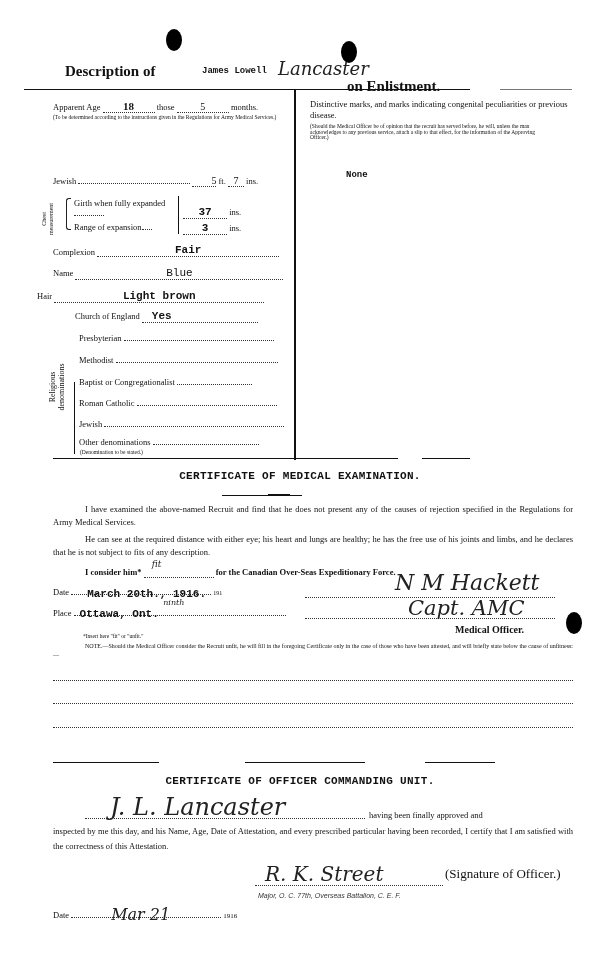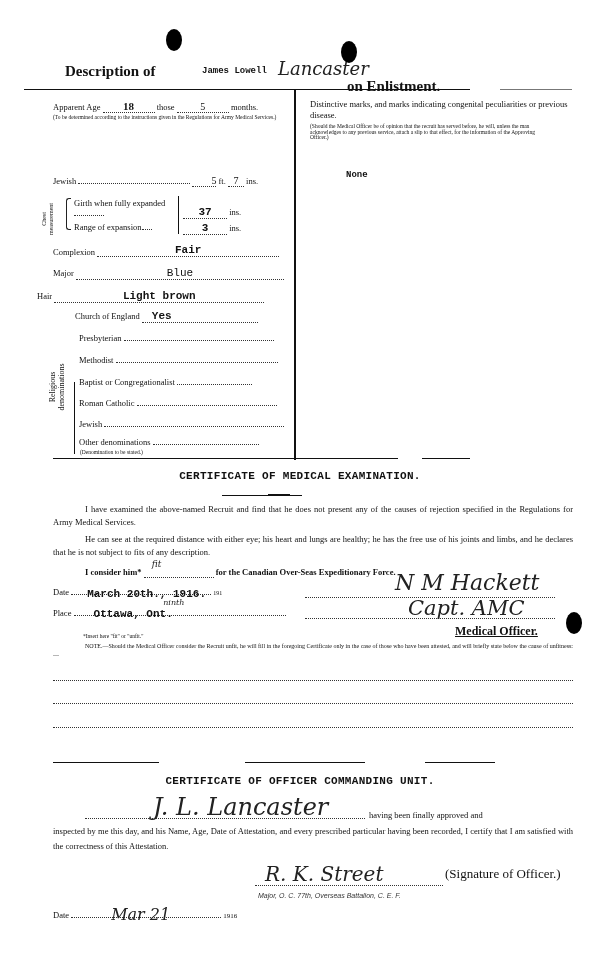--- a/index.html
+++ b/index.html
@@ -72,21 +72,21 @@
 <div class="row" style="left:183px; top:222px;">
   <span class="dots" style="display:inline-block; width:44px; text-align:center;"><span class="typed">3</span></span>
   <span>ins.</span>
 </div>
 
 <div class="row" style="left:53px; top:244px; width:236px;">
   <span>Complexion</span>
   <span class="dots" style="display:inline-block; width:182px; text-align:center; vertical-align:bottom;"><span class="typed">Fair</span></span>
 </div>
 <div class="row" style="left:53px; top:267px;">
-  <span>Major</span>
+  <span>Name</span>
   <span class="dots" style="display:inline-block; width:208px; text-align:center;"><span class="typed" style="font-weight:normal;">Blue</span></span>
 </div>
 <div class="row" style="left:37px; top:290px;">
   <span>Hair</span>
   <span class="dots" style="display:inline-block; width:210px; text-align:center;"><span class="typed">Light brown</span></span>
 </div>
 
 <div class="abs" style="left:22px; top:378px; width:70px; font-size:8px; line-height:9px; transform:rotate(-90deg); text-align:center;">Religious denominations</div>
 <div class="vr" style="left:74px; top:382px; height:72px;"></div>
 
@@ -149,46 +149,46 @@
   <span class="dots" style="display:inline-block; width:140px; position:relative;">
     <span class="typed" style="position:absolute; left:16px; top:-6px; white-space:nowrap;">March 20th., 1916.</span>
     <span class="script" style="position:absolute; left:92px; top:4px; font-size:8px;">ninth</span>
   </span>
   <span style="font-size:6px;">191</span>
 </div>
 
 <div class="row" style="left:53px; top:608px;">
   <span>Place</span>
   <span class="dots" style="display:inline-block; width:212px; position:relative;">
-    <span class="typed" style="position:absolute; left:20px; top:-7px; white-space:nowrap;">Ottawa, Ont.</span>
+    <span class="typed" style="position:absolute; left:6px; top:-7px; white-space:nowrap;">Ottawa, Ont.</span>
   </span>
 </div>
 
 <div class="abs dots" style="left:305px; top:597px; width:250px;"></div>
 <div class="abs script" style="left:395px; top:570px; font-size:22px;">N M Hackett</div>
 <div class="abs dots" style="left:305px; top:618px; width:250px;"></div>
 <div class="abs script" style="left:408px; top:596px; font-size:21px;">Capt. AMC</div>
-<div class="abs" style="left:455px; top:624px; font-size:12px; font-weight:bold;text-decoration:underline;">Medical Officer.</div>
+<div class="abs" style="left:455px; top:624px; font-size:10px; font-weight:bold;">Medical Officer.</div>
 
 <div class="abs" style="left:83px; top:633px; font-size:5.5px;">*Insert here "fit" or "unfit."</div>
 <div class="para" style="left:53px; top:642px; width:520px; font-size:6px; line-height:9px; text-indent:32px;">
   <span>NOTE.—Should the Medical Officer consider the Recruit unfit, he will fill in the foregoing Certificate only in the case of those who have been attested, and will briefly state below the cause of unfitness:—</span>
 </div>
 
 <div class="abs dots" style="left:53px; top:680px; width:520px;"></div>
 <div class="abs dots" style="left:53px; top:703px; width:520px;"></div>
 <div class="abs dots" style="left:53px; top:727px; width:520px;"></div>
 
 <div class="hr" style="left:53px; top:762px; width:106px;"></div>
 <div class="hr" style="left:245px; top:762px; width:120px;"></div>
 <div class="hr" style="left:425px; top:762px; width:70px;"></div>
 
 <div class="abs center" style="left:0; width:600px; top:775px; font-size:11px; font-weight:bold; letter-spacing:0.3px;">CERTIFICATE OF OFFICER COMMANDING UNIT.</div>
 
-<div class="abs script" style="left:110px; top:793px; font-size:24px;margin-left:43px;">J. L. Lancaster</div>
+<div class="abs script" style="left:110px; top:793px; font-size:24px;">J. L. Lancaster</div>
 <div class="abs dots" style="left:85px; top:818px; width:280px;"></div>
 <div class="abs small" style="left:369px; top:810px; font-size:8.5px;">having been finally approved and</div>
 
 <div class="para" style="left:53px; top:824px; width:520px; line-height:15px;">
   <span>inspected by me this day, and his Name, Age, Date of Attestation, and every prescribed particular having been recorded, I certify that I am satisfied with the correctness of this Attestation.</span>
 </div>
 
 <div class="abs script" style="left:265px; top:862px; font-size:20px;">R. K. Street</div>
 <div class="abs dots" style="left:255px; top:885px; width:188px;"></div>
 <div class="abs" style="left:445px; top:866px; font-size:13px;text-align:right;">(Signature of Officer.)</div>

